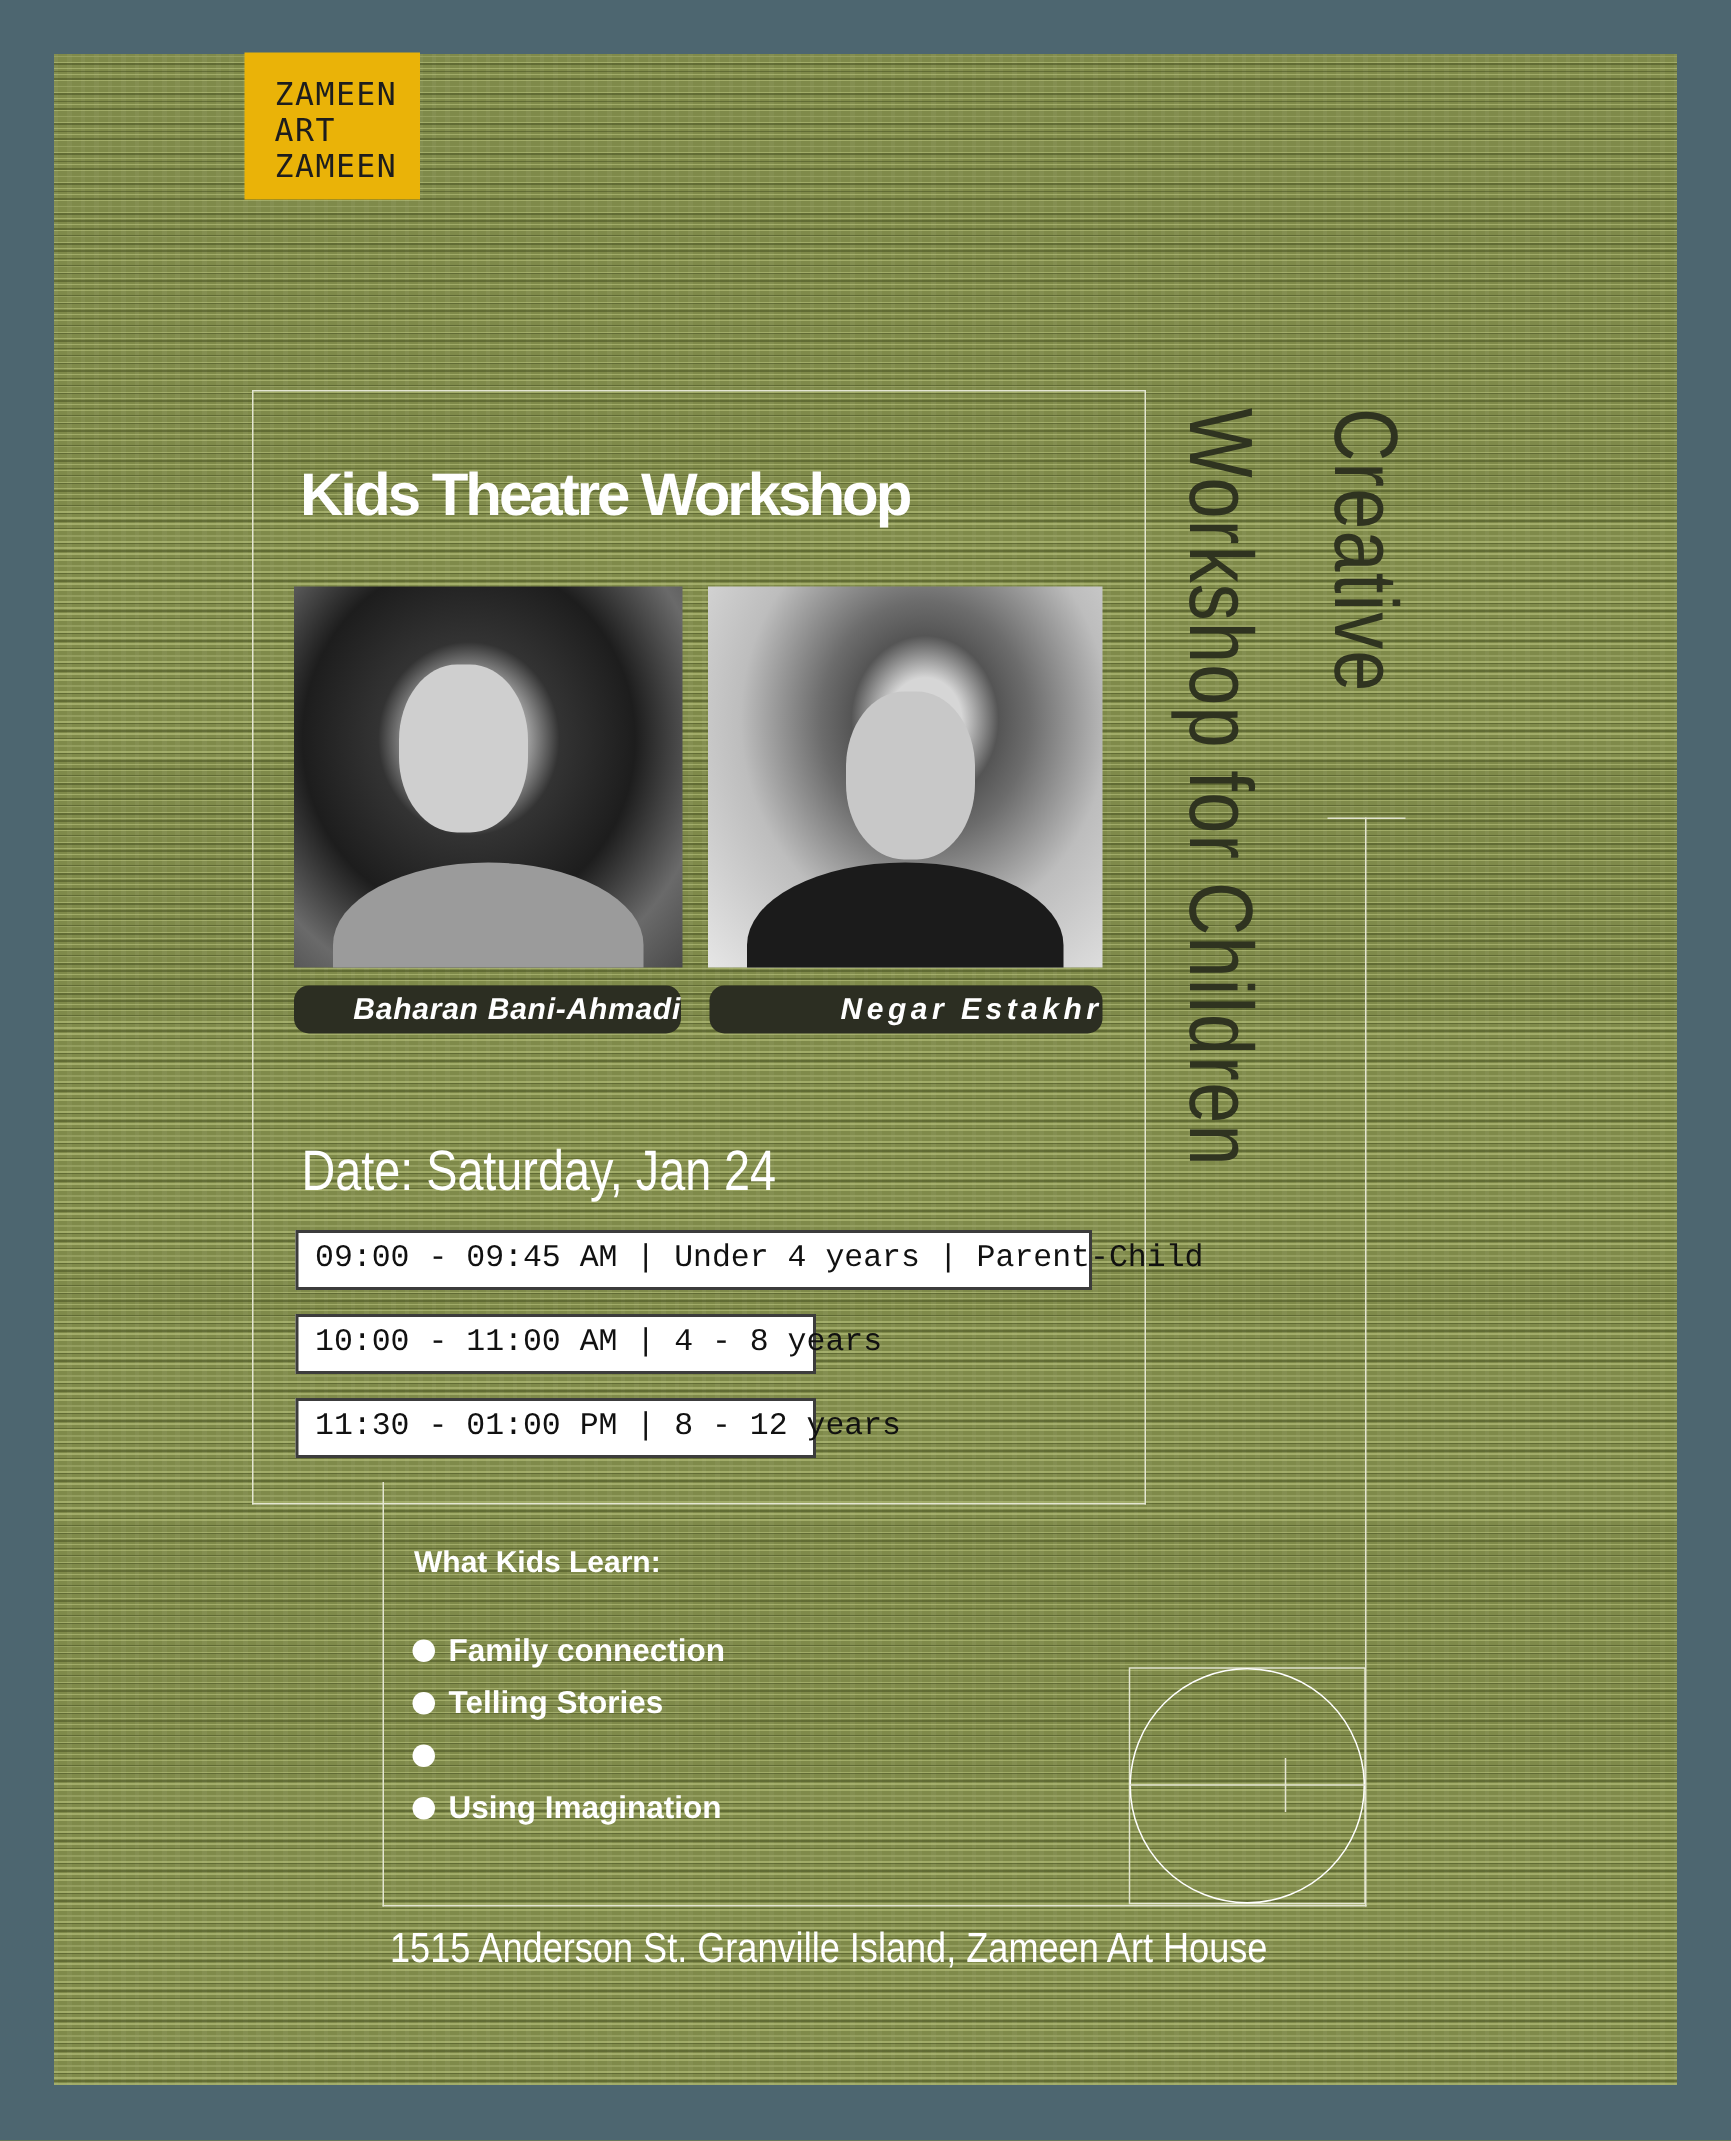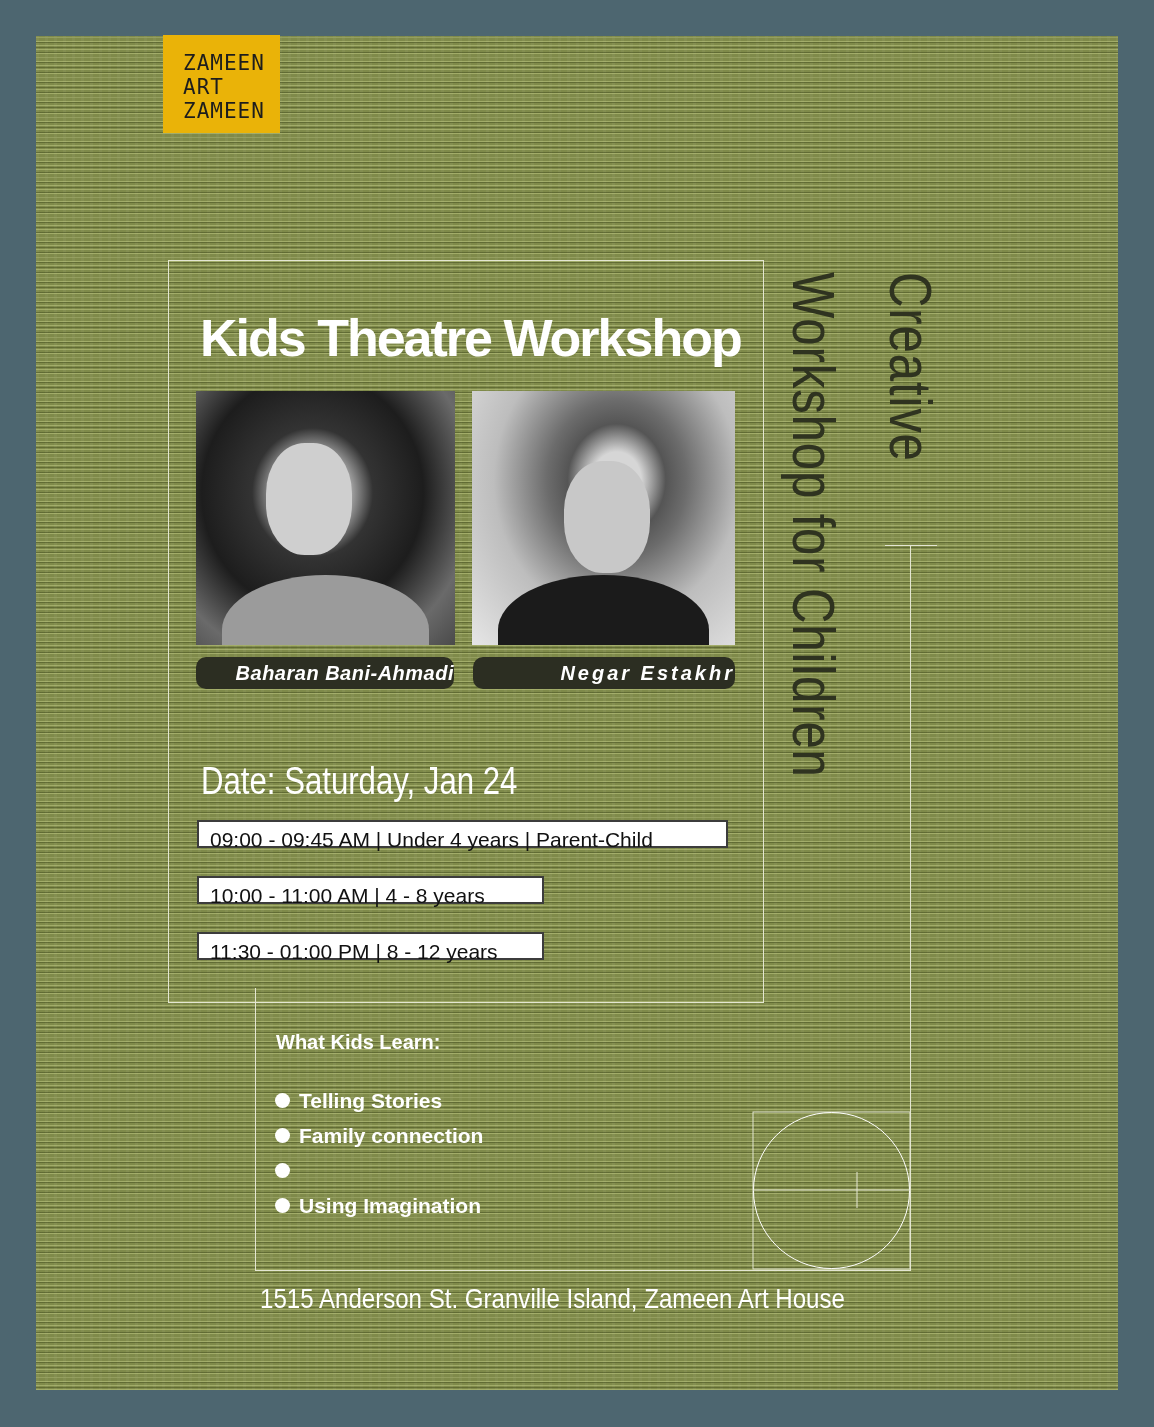--- a/index.html
+++ b/index.html
@@ -21,21 +21,21 @@
       position: absolute; left: 163px; top: 35px; width: 117px; height: 98px;
       background: #eab308; box-sizing: border-box; padding: 16px 0 0 20px;
     }
     .logo span {
       display: block; font-family: "DejaVu Sans Mono", monospace; font-size: 21px;
       line-height: 24px; color: #1d1d1d; letter-spacing: 1px;
     }
     .line { position: absolute; background: #e4e6d2; }
     .title {
       position: absolute; left: 200px; top: 308px;
-      font-size: 52px; font-weight: bold; color: #ffffff; letter-spacing: -2px;
+      font-size: 40px; font-weight: bold; color: #ffffff; letter-spacing: -2px;
       white-space: nowrap;
       text-align: center;
     }
     .photo {
       position: absolute; top: 391px; height: 254px; overflow: hidden;
     }
     .photo-1 { left: 196px; width: 259px;
       background: radial-gradient(ellipse at 45% 40%, #d8d8d8 0 14%, #333 30%, #1d1d1d 55%, #6a6a6a 80%, #4a4a4a 100%); }
     .photo-2 { left: 472px; width: 263px;
       background: radial-gradient(ellipse at 55% 35%, #d6d6d6 0 12%, #555 24%, #6c6c6c 34%, #bdbdbd 60%, #e6e6e6 100%); }
@@ -54,23 +54,23 @@
       background: #2c2e22; color: #ffffff; font-style: italic; font-weight: bold;
       font-size: 20px; line-height: 32px; text-align: right; white-space: nowrap;
     }
     .badge-1 { left: 196px; width: 258px; letter-spacing: 0.5px; }
     .badge-2 { left: 473px; width: 262px; letter-spacing: 3px; }
     .date {
       position: absolute; left: 201px; top: 760px; color: #ffffff;
       font-size: 38px; transform: scaleX(0.82); transform-origin: left top; white-space: nowrap;
     }
     .slot {
-      position: absolute; left: 197px; height: 28px; background: #ffffff;
+      position: absolute; left: 197px; height: 40px; background: #ffffff;
       border: 2px solid #3c3c3c; box-sizing: border-box;
-      font-size: 21px; color: #111; line-height: 36px; padding-left: 11px; white-space: nowrap;
+      font-size: 21px; color: #111; line-height: 36px; padding-left: 11px; white-space: nowrap; font-family: Liberation Mono, monospace;
     }
     .learn-title {
       position: absolute; left: 276px; top: 1031px; color: #ffffff;
       font-weight: bold; font-size: 20px;
     }
     .learn-list { position: absolute; left: 275px; top: 1083px; margin: 0; padding: 0; list-style: none; }
     .learn-list li {
       color: #ffffff; font-weight: bold; font-size: 21px; height: 35px; line-height: 28px;
       display: flex; align-items: center; white-space: nowrap;
     }
@@ -129,25 +129,25 @@
 <div class="date">Date: Saturday, Jan 24</div>
 
 <div class="slot" style="top:820px;width:531px;">09:00 - 09:45 AM | Under 4  years | Parent-Child</div>
 <div class="slot" style="top:876px;width:347px;">10:00 - 11:00 AM | 4 - 8 years</div>
 <div class="slot" style="top:932px;width:347px;">11:30 - 01:00 PM | 8 - 12 years</div>
 
 <div class="learn-title">What Kids Learn:</div>
 <ul class="learn-list">
   <li>
       <span class="dot"></span>
-      <span>Telling Stories</span>
+      <span>Family connection</span>
     </li>
   <li>
       <span class="dot"></span>
-      <span>Family connection</span>
+      <span>Telling Stories</span>
     </li>
   <li>
       <span class="dot"></span>
     </li>
   <li>
       <span class="dot"></span>
       <span>Using Imagination</span>
     </li>
 </ul>
 

